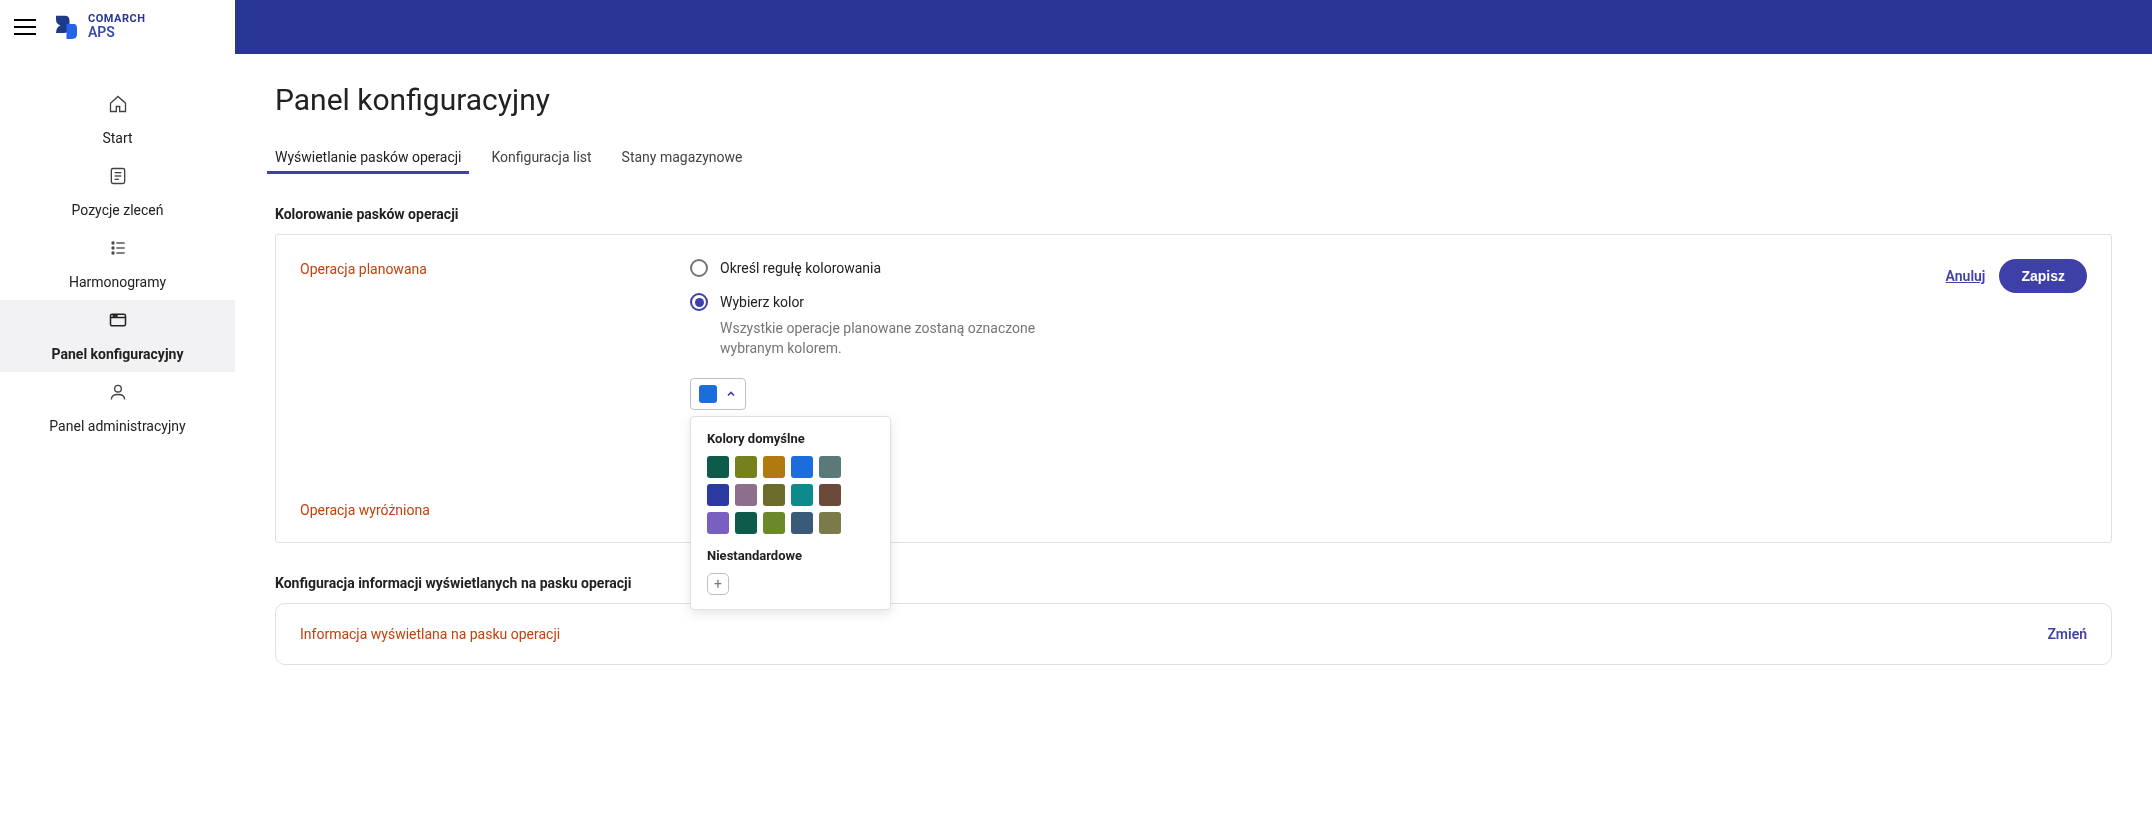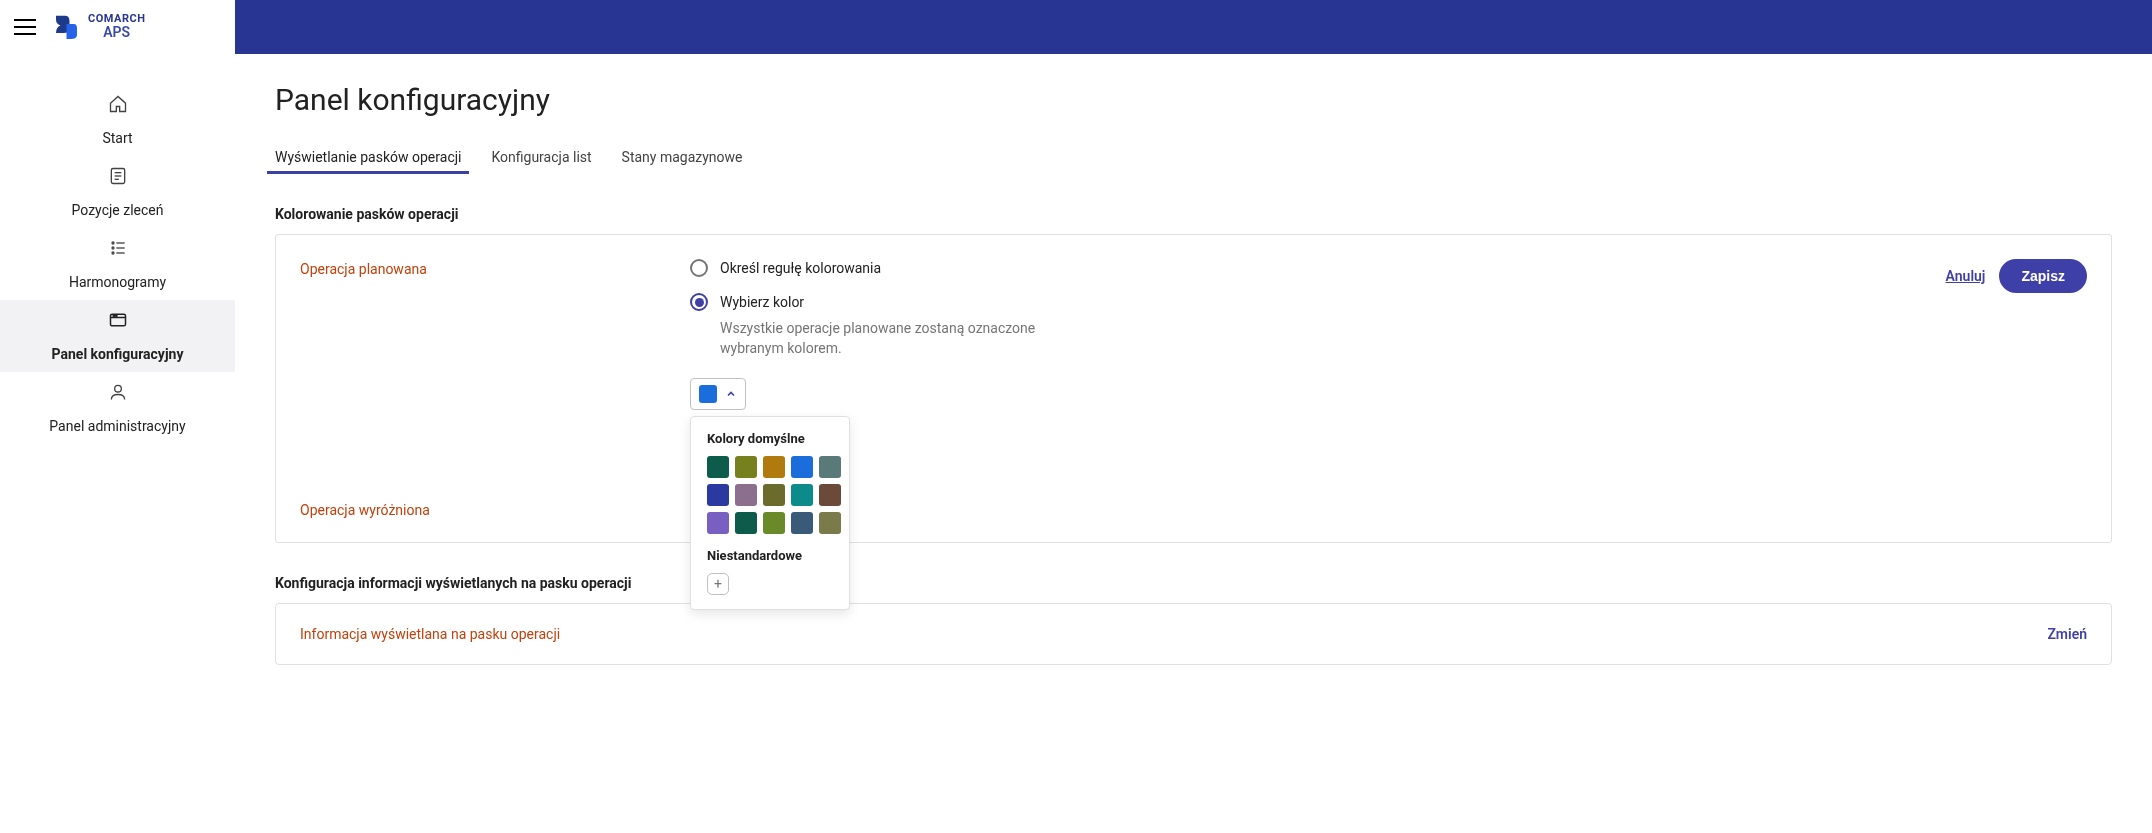--- a/index.html
+++ b/index.html
@@ -4,21 +4,21 @@
   <style>
     * { margin: 0; padding: 0; box-sizing: border-box; }
     body { font-family: -apple-system, BlinkMacSystemFont, 'Segoe UI', Roboto, Arial, sans-serif; font-size: 14px; color: #212121; }
     .app { display: flex; height: 100vh; }
     .sidebar { width: 235px; background: #fff; flex-shrink: 0; }
     .logo-bar { display: flex; align-items: center; gap: 14px; padding: 10px 14px; height: 54px; }
     .hamburger-icon { width: 22px; height: 16px; flex-shrink: 0; display: flex; flex-direction: column; justify-content: space-between; cursor: pointer; }
     .hamburger-icon span { display: block; height: 2px; background: #000; }
     .logo { display: flex; align-items: center; gap: 8px; }
     .logo-mark { width: 30px; height: 30px; }
-    .logo-text { display: flex; flex-direction: column; line-height: 1.1; text-align: center; }
+    .logo-text { display: flex; flex-direction: column; line-height: 1.1; }
     .logo-text .brand { color: #283593; font-size: 11px; font-weight: 700; letter-spacing: 0.5px; }
     .logo-text .product { color: #3949ab; font-size: 14px; font-weight: 600; }
     .nav { padding-top: 30px; }
     .nav-item { display: flex; align-items: center; gap: 16px; padding: 10px 18px; cursor: pointer; color: #212121; flex-direction: column; }
     .nav-item.active { background: #f2f2f4; font-weight: 700; }
     .nav-item .icon { width: 20px; height: 20px; flex-shrink: 0; display: flex; align-items: center; justify-content: center; }
     .nav-item .label { font-size: 14px; }
     .main { flex: 1; display: flex; flex-direction: column; overflow: auto; }
     .topbar { height: 54px; background: #283593; flex-shrink: 0; }
     .content { padding: 28px 40px; }
@@ -37,31 +37,31 @@
     .radio-group { display: flex; flex-direction: column; gap: 16px; }
     .radio-line { display: flex; align-items: center; gap: 12px; cursor: pointer; }
     .radio { width: 18px; height: 18px; border-radius: 50%; border: 2px solid #757575; display: flex; align-items: center; justify-content: center; flex-shrink: 0; }
     .radio.checked { border-color: #3f3fa8; }
     .radio.checked::after { content: ''; width: 9px; height: 9px; border-radius: 50%; background: #3f3fa8; }
     .radio-text { font-size: 14px; }
     .hint { color: #757575; font-size: 14px; margin-top: 8px; margin-left: 30px; max-width: 380px; line-height: 1.4; }
     .color-trigger { margin-top: 20px; border: 1px solid #c0c0c8; border-radius: 4px; padding: 6px 8px; display: inline-flex; align-items: center; gap: 8px; cursor: pointer; }
     .swatch { width: 18px; height: 18px; border-radius: 3px; background: #1a6ddb; }
     .chevron { width: 12px; height: 12px; display: flex; align-items: center; justify-content: center; }
-    .popover { position: absolute; margin-top: 6px; border: 1px solid #e0e0e0; border-radius: 4px; background: #fff; box-shadow: 0 4px 12px rgba(0,0,0,0.1); padding: 14px 16px; width: 160px; z-index: 5; }
+    .popover { position: absolute; margin-top: 6px; border: 1px solid #e0e0e0; border-radius: 4px; background: #fff; box-shadow: 0 4px 12px rgba(0,0,0,0.1); padding: 14px 16px; width: 201px; z-index: 5; }
     .popover-title { font-size: 13px; font-weight: 700; margin-bottom: 10px; }
     .swatch-grid { display: grid; grid-template-columns: repeat(5, 22px); gap: 6px; margin-bottom: 14px; }
     .swatch-item { width: 22px; height: 22px; border-radius: 3px; cursor: pointer; }
     .add-swatch { width: 22px; height: 22px; border-radius: 5px; border: 1px solid #c0c0c0; display: flex; align-items: center; justify-content: center; color: #757575; cursor: pointer; font-size: 14px; }
     .btn { padding: 9px 22px; font-size: 14px; font-weight: 600; border-radius: 22px; cursor: pointer; border: none; }
     .btn-primary { background: #3f3fa8; color: #fff; }
     .btn-text { background: none; color: #3f3fa8; padding: 9px 0; font-weight: 600; cursor: pointer; text-decoration: underline; }
     .row-spacer { height: 70px; }
     .row-second { margin-top: 20px; }
-    .card2 { border: 1px solid #e0e0e0; border-radius: 4px; padding: 22px 24px; background: #fff; position: relative; display: flex; align-items: center; }
+    .card2 { border: 1px solid #e0e0e0; border-radius: 10px; padding: 22px 24px; background: #fff; position: relative; display: flex; align-items: center; }
     .card2 .row-label { padding-top: 0; }
     .card2-action { margin-left: auto; color: #3f3fa8; font-weight: 600; cursor: pointer; font-size: 14px; }
     .card-first-row { position: relative; }
   </style>
 </head>
 <body>
 
 <div class="app">
   <aside class="sidebar">
     <div class="logo-bar">

